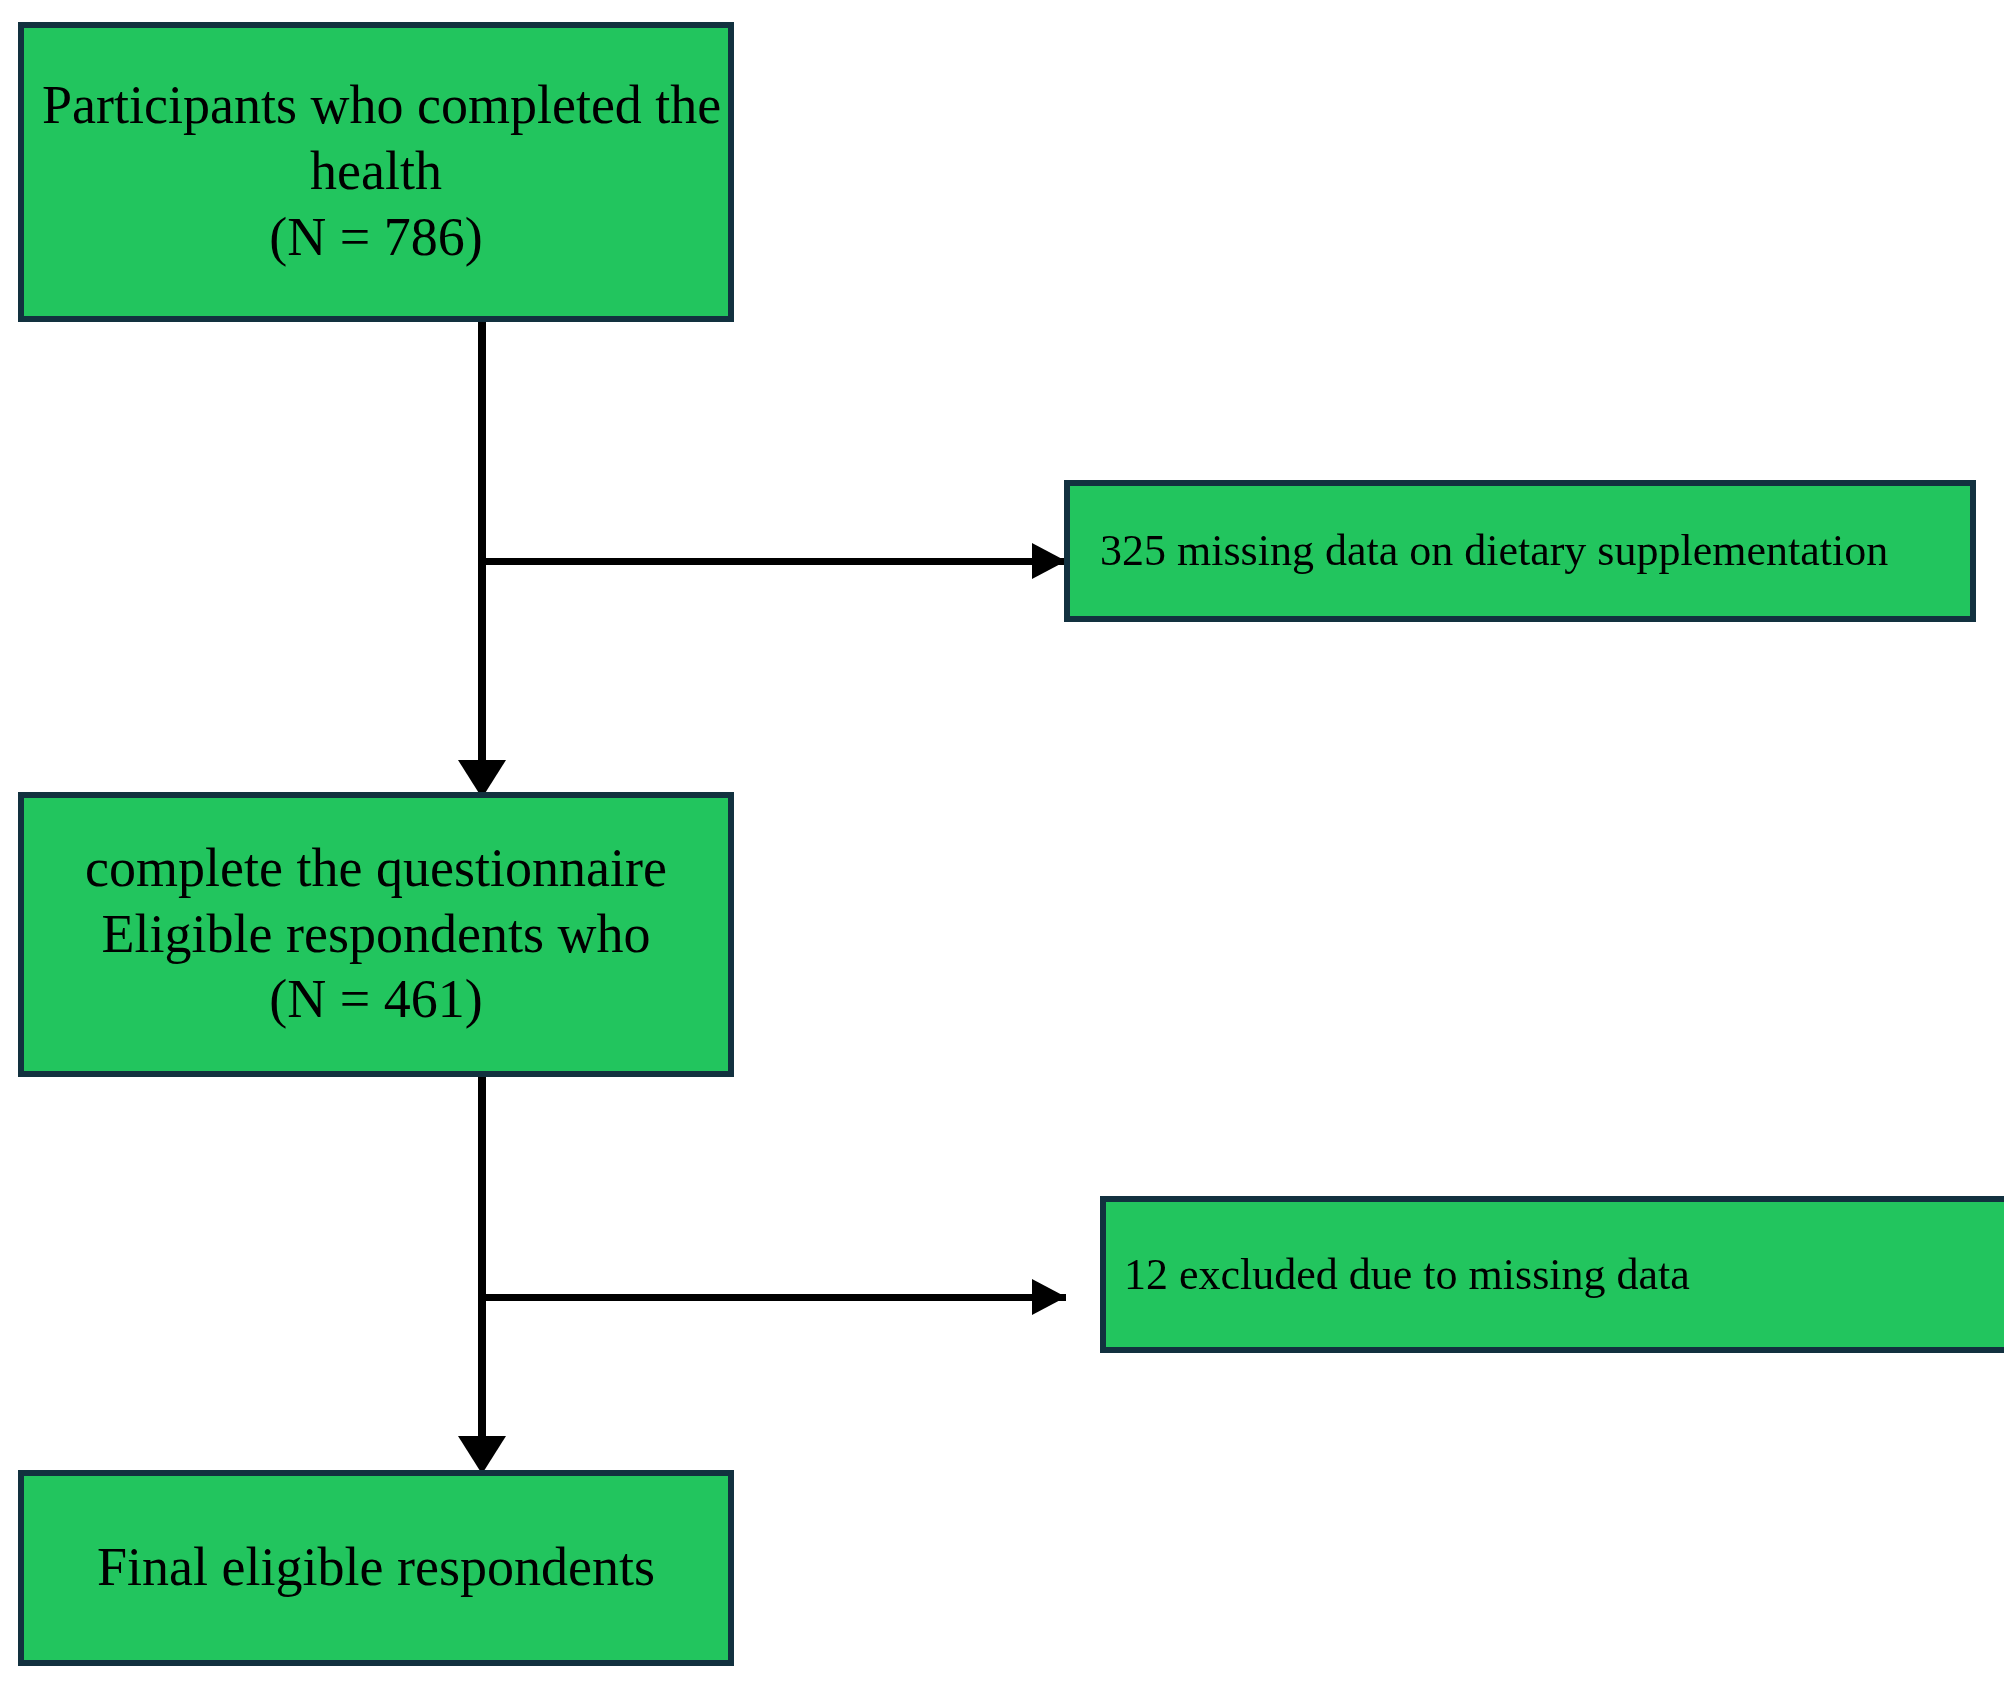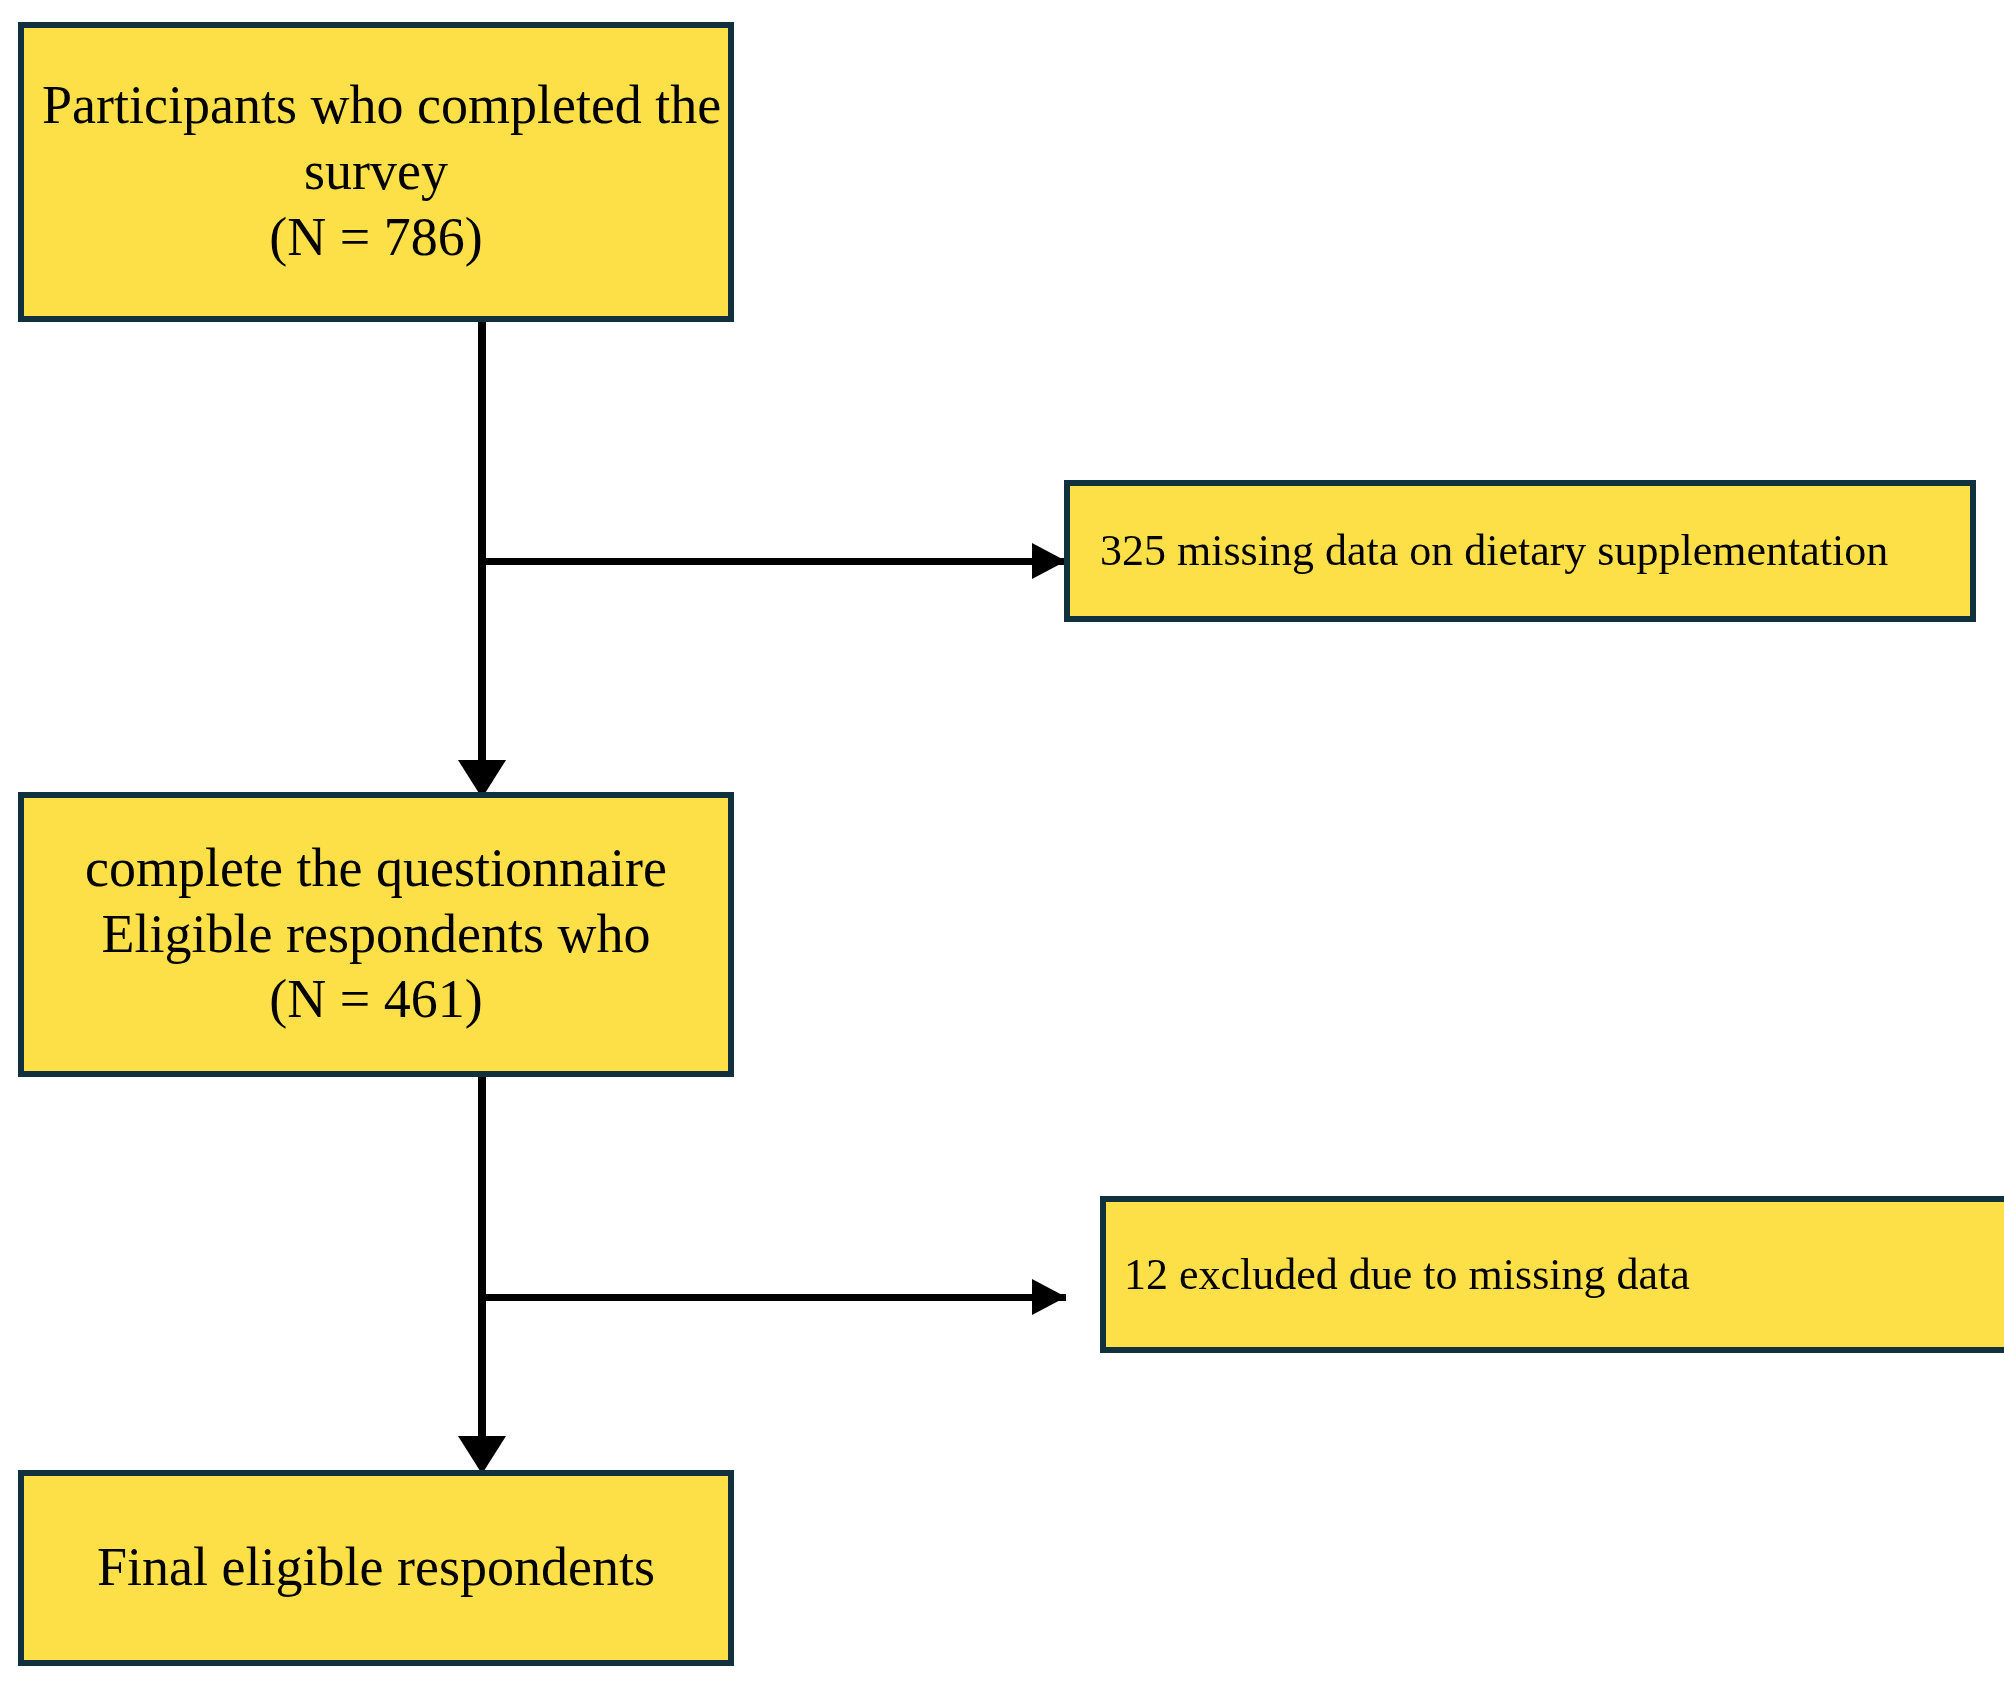--- a/index.html
+++ b/index.html
@@ -13,21 +13,21 @@
     height: 1695px;
     background: #ffffff;
     overflow: hidden;
     font-family: "Liberation Serif", "DejaVu Serif", serif;
   }
 
   
   .node {
     position: absolute;
     box-sizing: border-box;
-    background: #fde047;
+    background: #22c55e;
     border: 6px solid #12313f;
     display: flex;
     align-items: center;
     justify-content: center;
     color: #000000;
     line-height: 1.22;
   }
   .node .txt {
     display: block;
     width: 100%;
@@ -86,21 +86,21 @@
   #arrowhead-r2 { left: 1032px; top: 1279px; }
 </style>
 </head>
 <body>
 
 <div id="canvas">
 
   <div class="node main" id="box-survey">
     <span class="txt">
       <span class="line">Participants who completed the</span>
-      <span class="line">survey</span>
+      <span class="line">health</span>
       <span class="line">(N = 786)</span>
     </span>
   </div>
 
   <div class="conn vline" id="trunk-1"></div>
   <div class="arrow-down" id="arrowhead-1"></div>
 
   <div class="conn hline" id="branch-1"></div>
   <div class="arrow-right" id="arrowhead-r1"></div>
 

